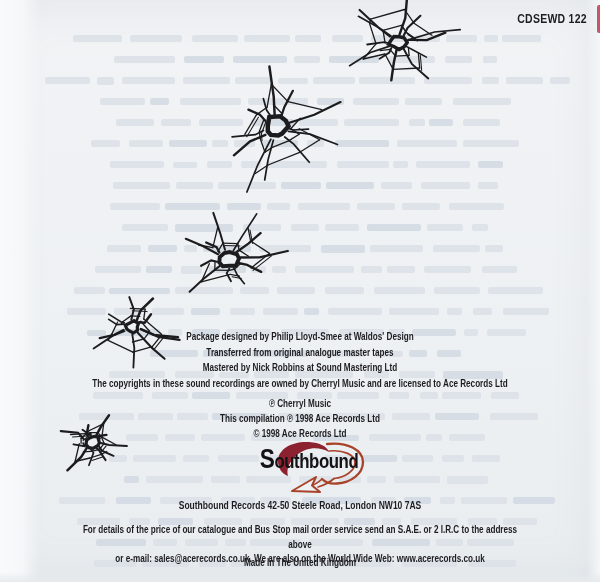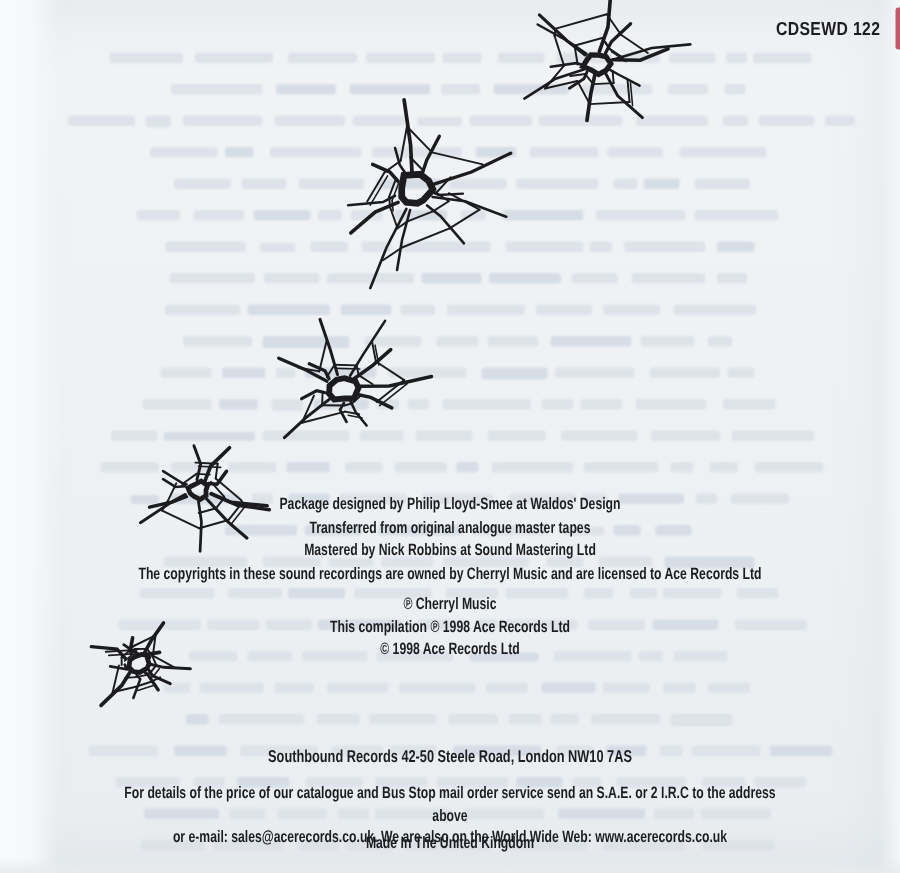--- a/index.html
+++ b/index.html
@@ -548,20 +548,35 @@
     <div>Mastered by Nick Robbins at Sound Mastering Ltd</div>
     <div>The copyrights in these sound recordings are owned by Cherryl Music and are licensed to Ace Records Ltd</div>
   </div>
 
   <div class="ptext condense rights">
     <div>℗ Cherryl Music</div>
     <div>This compilation ℗ 1998 Ace Records Ltd</div>
     <div>© 1998 Ace Records Ltd</div>
   </div>
 
+  <div class="logo">
+    <svg width="150" height="54" viewBox="0 0 150 54">
+
+      <path stroke="none" d="M44 21 C44 9 58 1 75 2 C86 2.6 93 6.5 95 12 C84 5.5 71 8 63 15 C55 22 52 29 54 36 C48 34 44 28 44 21 Z" fill="#8c2130"></path>
+
+      <path fill="none" stroke-width="2.3" stroke-linecap="round" d="M93 4 C113 1.5 129 10 129 22 C129 34 117 42.5 103 43.5 C97 44 91 42 88 39" stroke="#a8432a"></path>
+      <path fill="none" stroke-width="1.7" stroke-linecap="round" d="M95 11 C110 9.5 121 15 121 22.5 C121 31 111 37.5 100 38.5" stroke="#a8432a"></path>
+
+      <path fill="none" stroke-width="1.7" stroke-linecap="round" d="M88 39 C84 43 79 45.5 74 47" stroke="#a8432a"></path>
+      <path fill="none" stroke-width="1.7" stroke-linecap="round" d="M100 38.5 C95 43 89 45.5 84 47" stroke="#a8432a"></path>
+
+      <path stroke-width="2" stroke-linejoin="round" d="M58 51 L82 37 L78 45.5 L86 52 Z" fill="#eef1f3" stroke="#a8432a"></path>
+    </svg>
+    <div class="wordmark">Southbound</div>
+  </div>
 
   <div class="ptext condense address">Southbound Records 42-50 Steele Road, London NW10 7AS</div>
 
   <div class="ptext condense mailorder">
     <div>For details of the price of our catalogue and Bus Stop mail order service send an S.A.E. or 2 I.R.C to the address above</div>
     <div>or e-mail: sales@acerecords.co.uk. We are also on the World Wide Web: www.acerecords.co.uk</div>
   </div>
 
   <div class="ptext condense madein">Made In The United Kingdom</div>
 

